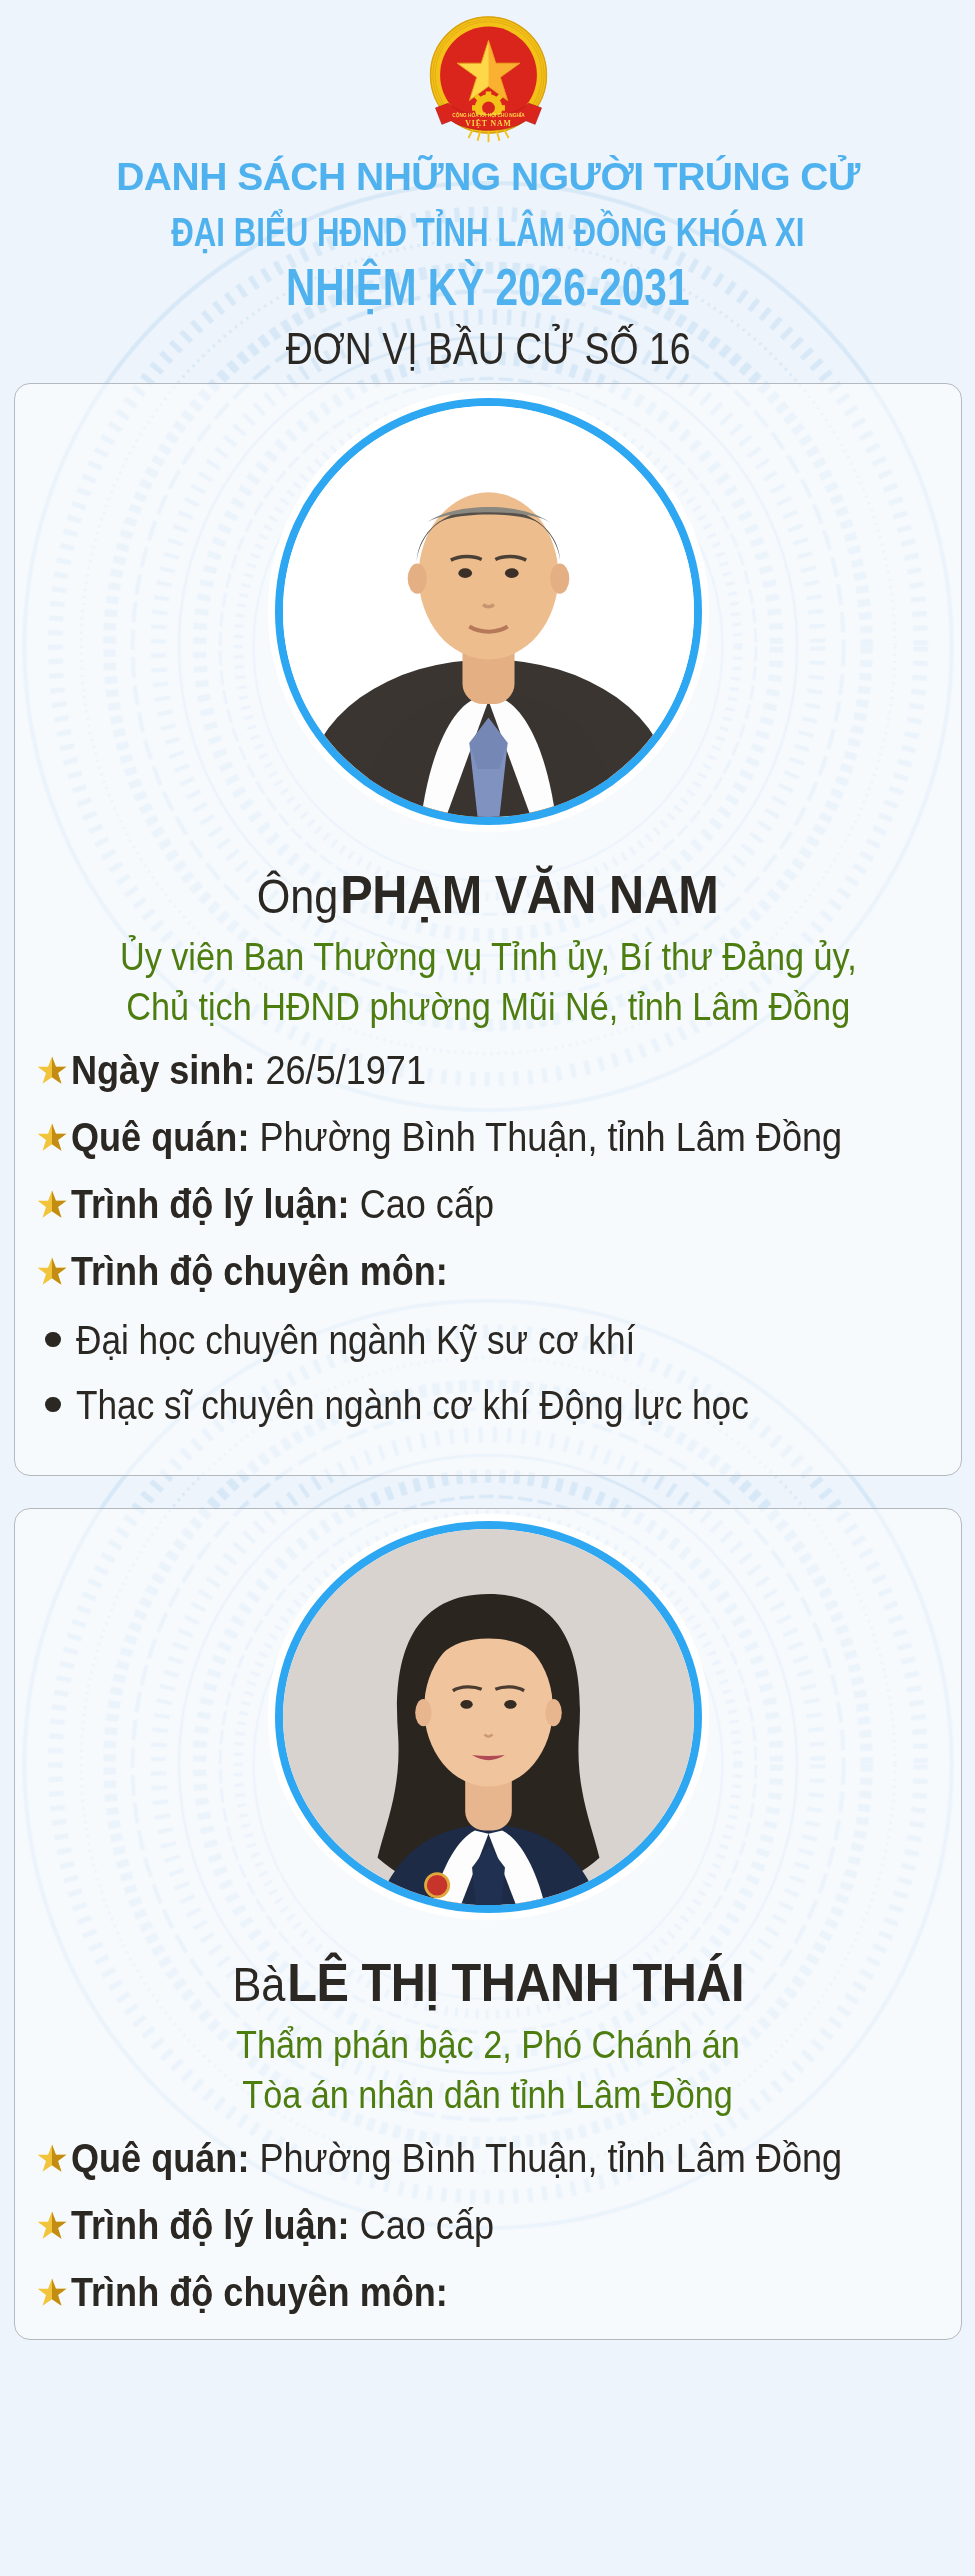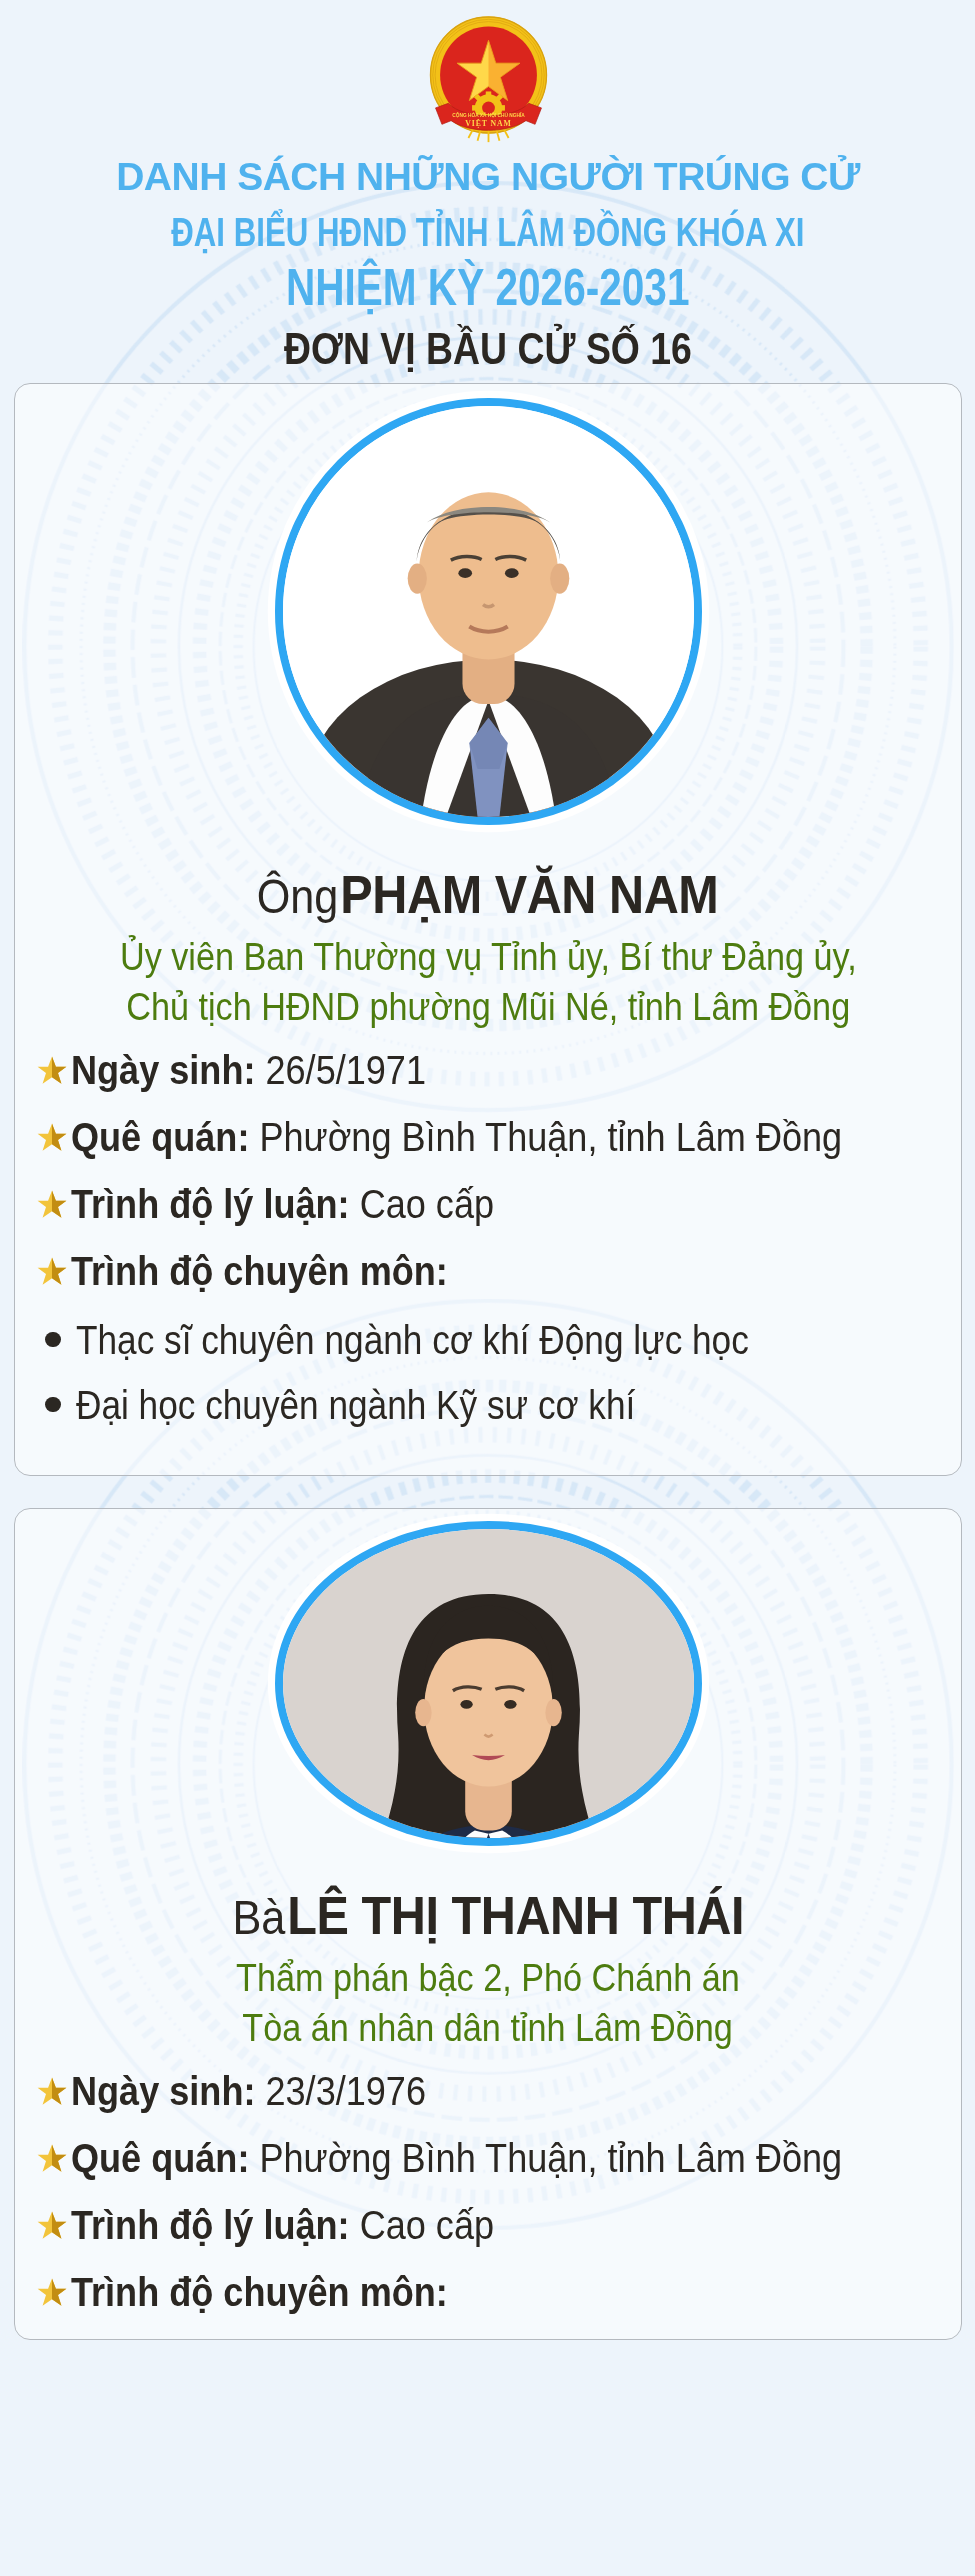--- a/index.html
+++ b/index.html
@@ -13,21 +13,21 @@
   .header { text-align:center; }
   .emblem { display:block; margin:12.4px auto 0; width:137px; height:137px; }
   .t-line { text-align:center; white-space:nowrap; color:#4fb2ee; }
   .cond { display:inline-block; transform:scaleX(0.78); transform-origin:center;
           white-space:nowrap; }
   .cond-l { display:inline-block; transform:scaleX(0.88); transform-origin:left;
             white-space:nowrap; }
   .line1 { margin-top:5.2px; font-size:39px; font-weight:700; line-height:1.15; letter-spacing:-0.5px; }
   .line2 { margin-top:8.2px; font-size:40px; font-weight:700; line-height:1.22; }
   .line3 { font-size:52px; font-weight:700; line-height:1.22; }
-  .line4 { margin-top:1px; font-size:44px; font-weight:700; line-height:1.25; color:#2b2722; }
+  .line4 { margin-top:1px; font-size:44px; font-weight:400; line-height:1.25; color:#2b2722; }
 
   
   .card { position:relative; margin:0 14.4px; border:1.5px solid #b4b9bf; border-radius:16px;
           background:rgba(255,255,255,0.52); display:flex; flex-direction:column;
           align-items:center; }
   .card1 { margin-top:6.7px; height:1093px; }
   .card2 { margin-top:32px; height:832px; }
   .photo-ring { border-radius:50%; border:8.2px solid #2ea7f3; background:#fff;
                 box-shadow:0 0 0 7.2px rgba(255,255,255,0.95); overflow:hidden; }
   .photo-ring svg { display:block; }
@@ -218,25 +218,25 @@
           <span class="row-text cond-l">
             <span class="row-label">Trình độ chuyên môn:</span>
             <span class="row-value"></span>
           </span>
         </div>
       </div>
 
       <ul class="bullets">
         <li class="bullet">
           <span class="dot"></span>
-          <span class="bullet-text cond-l">Thạc sĩ chuyên ngành cơ khí Động lực học</span>
+          <span class="bullet-text cond-l">Đại học chuyên ngành Kỹ sư cơ khí</span>
         </li>
         <li class="bullet">
           <span class="dot"></span>
-          <span class="bullet-text cond-l">Đại học chuyên ngành Kỹ sư cơ khí</span>
+          <span class="bullet-text cond-l">Thạc sĩ chuyên ngành cơ khí Động lực học</span>
         </li>
       </ul>
     </section>
 
     <section class="card card2">
       <div class="photo-ring">
         <svg width="411" height="411" viewBox="0 0 600 600">
           <rect width="600" height="600" fill="#d9d3cf"></rect>
           <path d="M300 95 C180 95 160 200 168 300 C173 380 150 430 138 480 C190 525 240 535 300 535 C360 535 410 525 462 480 C450 430 427 380 432 300 C440 200 420 95 300 95 Z" fill="#2b2520"></path>
           <path d="M125 600 C145 480 215 432 300 432 C385 432 455 480 475 600 Z" fill="#1e2b47"></path>
@@ -270,30 +270,20 @@
         <span class="cond-c">Tòa án nhân dân tỉnh Lâm Đồng</span>
       </div>
 
       <div class="rows">
         <div class="row">
           <svg class="star" viewBox="0 0 40 40">
             <path d="M20 2 L24.9 14.6 L38 14.6 L27.5 22.6 L31.8 36 L20 27.8 L8.2 36 L12.5 22.6 L2 14.6 L15.1 14.6 Z" fill="#f2c43b"></path>
             <path d="M20 2 L24.9 14.6 L38 14.6 L27.5 22.6 L31.8 36 L20 27.8 Z" fill="#c28d12"></path>
           </svg>
           <span class="row-text cond-l">
-            <span class="row-label">Ngày sinh:</span>
-            <span class="row-value">23/3/1976</span>
-          </span>
-        </div>
-        <div class="row">
-          <svg class="star" viewBox="0 0 40 40">
-            <path d="M20 2 L24.9 14.6 L38 14.6 L27.5 22.6 L31.8 36 L20 27.8 L8.2 36 L12.5 22.6 L2 14.6 L15.1 14.6 Z" fill="#f2c43b"></path>
-            <path d="M20 2 L24.9 14.6 L38 14.6 L27.5 22.6 L31.8 36 L20 27.8 Z" fill="#c28d12"></path>
-          </svg>
-          <span class="row-text cond-l">
             <span class="row-label">Quê quán:</span>
             <span class="row-value">Phường Bình Thuận, tỉnh Lâm Đồng</span>
           </span>
         </div>
         <div class="row">
           <svg class="star" viewBox="0 0 40 40">
             <path d="M20 2 L24.9 14.6 L38 14.6 L27.5 22.6 L31.8 36 L20 27.8 L8.2 36 L12.5 22.6 L2 14.6 L15.1 14.6 Z" fill="#f2c43b"></path>
             <path d="M20 2 L24.9 14.6 L38 14.6 L27.5 22.6 L31.8 36 L20 27.8 Z" fill="#c28d12"></path>
           </svg>
           <span class="row-text cond-l">

